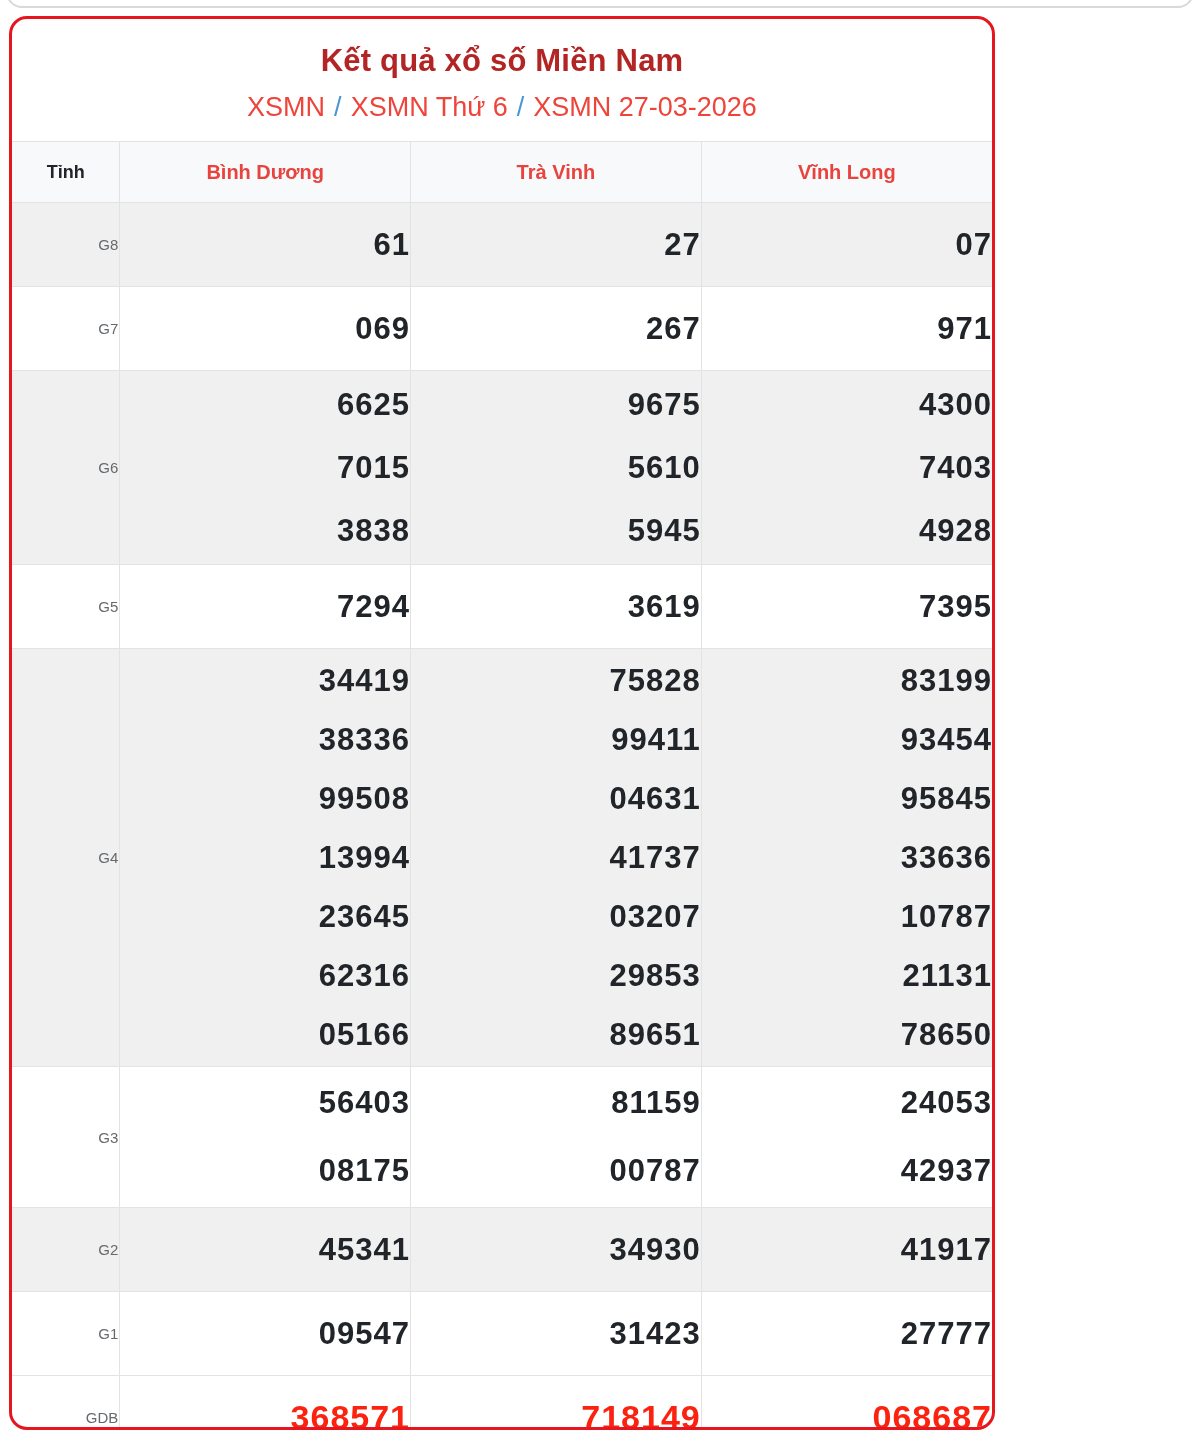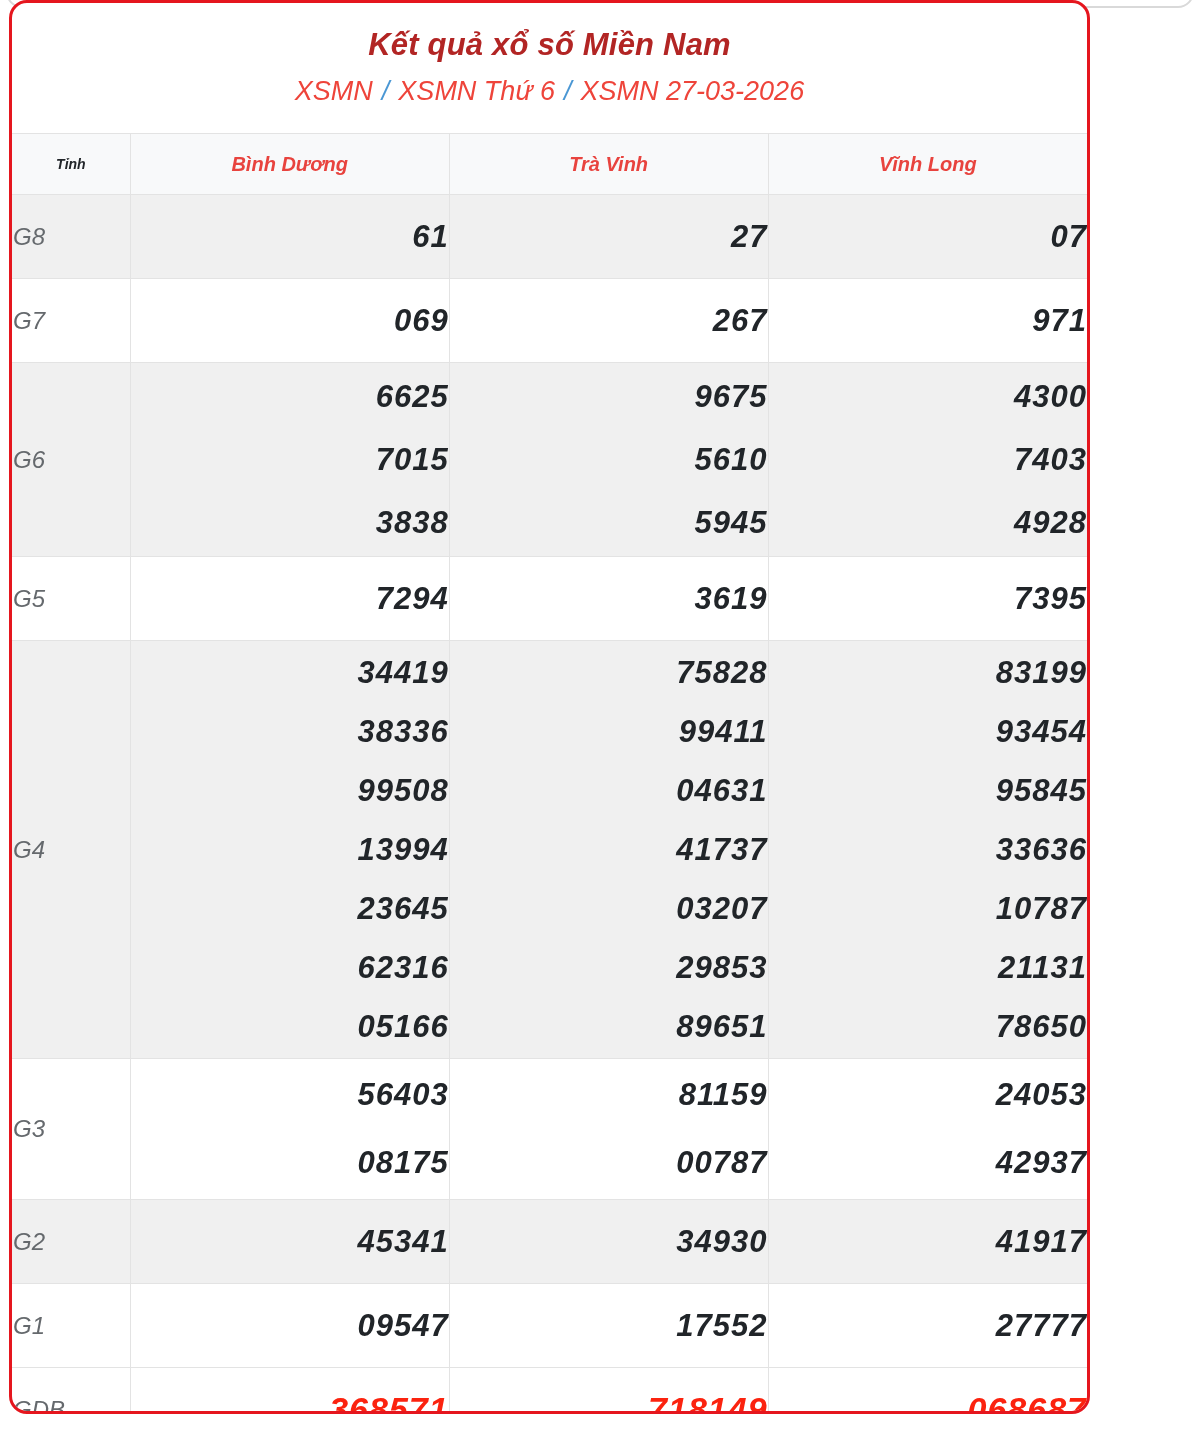--- a/index.html
+++ b/index.html
@@ -20,47 +20,46 @@
   body{
     width:1200px;height:1430px;position:relative;overflow:hidden;
     background:#fff;
     font-family:"Liberation Sans","DejaVu Sans",sans-serif;
   }
   .prev-card{
     position:absolute;top:-34px;left:6px;right:6px;height:42px;
     background:#fff;border:2px solid #d9d9d9;border-radius:16px;
   }
   .card{
-    position:absolute;top:0;left:9px;width:1081px;height:1414px;
+    position:absolute;top:16px;left:9px;width:986px;height:1414px;
     background:#fff;border:3px solid var(--border-red);border-radius:18px;
     overflow:hidden;
-    font-style:italic;
   }
   .card-head{padding-top:24px;text-align:center}
   .title{
     margin:0 0 13px;font-size:31px;font-weight:700;color:var(--title-red);
     letter-spacing:0.2px;
   }
-  .breadcrumb{font-size:27px;margin-bottom:26px}
+  .breadcrumb{font-size:27px;margin-bottom:18px}
   .bc-link{color:var(--link-red);text-decoration:none;cursor:pointer}
   .bc-sep{color:var(--sep-blue);margin:0 9px}
 
   table.results{width:100%;border-collapse:collapse;table-layout:fixed}
   thead th{
     height:61px;background:var(--head-bg);
     border-top:1px solid var(--grid);border-bottom:1px solid var(--grid);
     font-weight:700;vertical-align:middle;text-align:center;
   }
-  th.corner{width:11%;color:var(--number-dark);font-size:14px}
+  th.corner{width:11%;color:var(--number-dark);font-size:18px}
   th.province{width:29.66%;color:var(--province-red);font-size:20px;cursor:pointer}
   th + th, td + td{border-left:1px solid var(--grid)}
   tbody td{border-top:1px solid var(--grid);vertical-align:middle}
   tbody tr:first-child td{border-top:none}
   tr.shaded{background:var(--stripe)}
-  td.prize-label{color:var(--label-gray);font-size:24px;text-align:left}
+  td.prize-label{color:var(--label-gray);font-size:15px;text-align:right}
   td.numbers{text-align:right;padding:2px 0}
   .num{
     font-weight:700;color:var(--number-dark);font-size:31px;letter-spacing:1px;
   }
   .lines-1 .num{line-height:79px}
   .lines-2 .num{line-height:68px}
   .lines-3 .num{line-height:63px}
   .lines-7 .num{line-height:59px}
   td.highlight .num{color:var(--gdb-red);font-size:34px}
 </style>
@@ -195,21 +194,21 @@
           <td class="numbers">
             <div class="num">41917</div>
           </td>
         </tr>
         <tr class="lines-1">
           <td class="prize-label">G1</td>
           <td class="numbers">
             <div class="num">09547</div>
           </td>
           <td class="numbers">
-            <div class="num">17552</div>
+            <div class="num">31423</div>
           </td>
           <td class="numbers">
             <div class="num">27777</div>
           </td>
         </tr>
         <tr class="lines-1">
           <td class="prize-label">GDB</td>
           <td class="numbers highlight">
             <div class="num">368571</div>
           </td>

